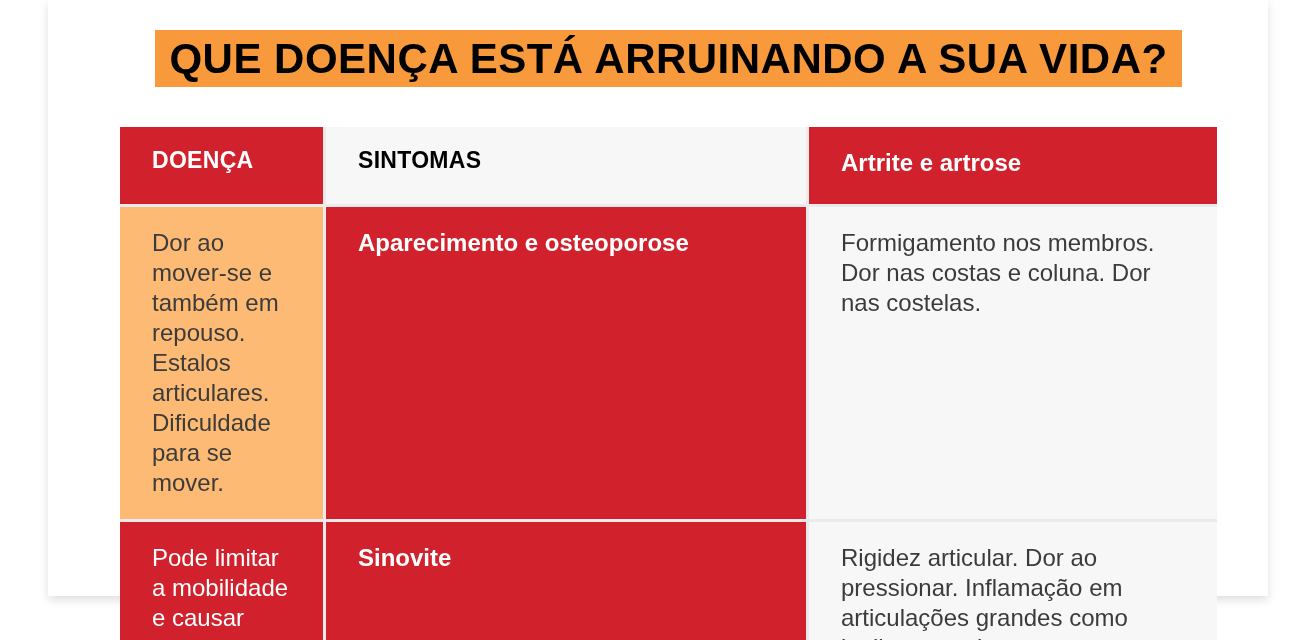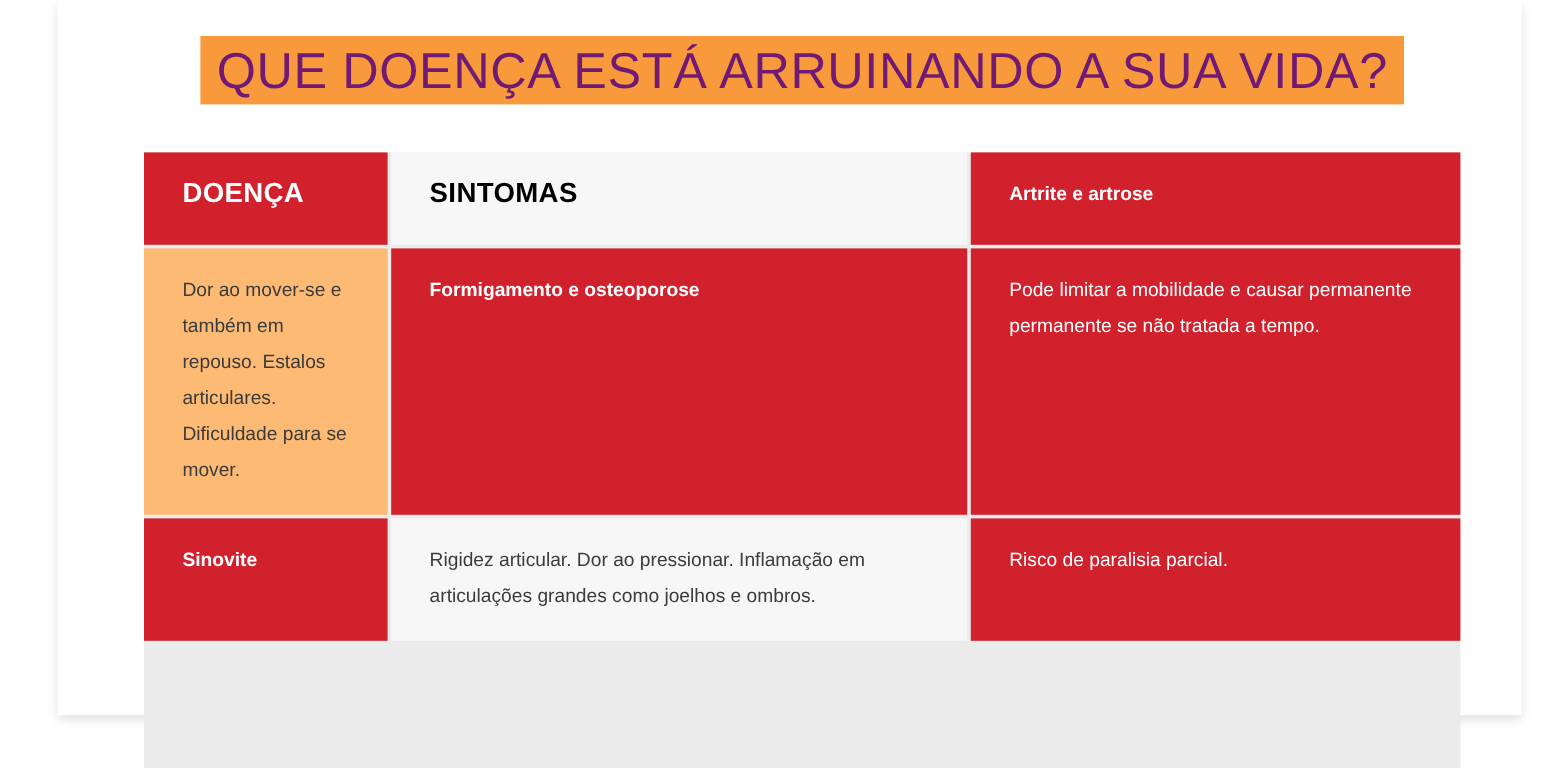--- a/index.html
+++ b/index.html
@@ -27,39 +27,39 @@
     width: 1097px;
   }
   .title-wrap {
     text-align: center;
     margin-bottom: 12px;
     height: 85px;
   }
   .title-highlight {
     display: inline-block;
     background: #F8993B;
-    color: #701a75;
+    color: #000000;
     font-size: 42px;
-    font-weight: 400;
+    font-weight: 700;
     letter-spacing: 0.5px;
     line-height: 57px;
     padding: 0 14px;
     white-space: nowrap;
   }
   .disease-table {
     display: grid;
     grid-template-columns: 203px 480px 408px;
     grid-template-rows: 77px minmax(84px, auto) minmax(87px, auto) minmax(108px, auto) minmax(87px, auto);
     gap: 3px;
     background: #EBEBEB;
     width: 1097px;
   }
   .cell {
     padding: 21px 32px;
-    font-size: 16px;
+    font-size: 24px;
     line-height: 30px;
   }
   .cell.red {
     background: #D0212D;
     color: #ffffff;
   }
   .cell.light {
     background: #fdba74;
     color: #3b3b3b;
   }
@@ -94,21 +94,22 @@
     </div>
 
     <div class="disease-table">
 
       <div class="cell red head">DOENÇA</div>
       <div class="cell light head">SINTOMAS</div>
 
       <div class="cell red name">Artrite e artrose</div>
       <div class="cell light">Dor ao mover-se e também em repouso. Estalos articulares. Dificuldade para se mover.</div>
 
-      <div class="cell red name">Formigamento e osteoporose</div>
+      <div class="cell red name">Aparecimento e osteoporose</div>
+      <div class="cell light alt">Formigamento nos membros. Dor nas costas e coluna. Dor nas costelas.</div>
 
       <div class="cell red">Pode limitar a mobilidade e causar permanente permanente se não tratada a tempo.</div>
 
       <div class="cell red name">Sinovite</div>
       <div class="cell light alt">Rigidez articular. Dor ao pressionar. Inflamação em articulações grandes como joelhos e ombros.</div>
       <div class="cell red">Risco de paralisia parcial.</div>
 
     </div>
   </div>
 </div>

